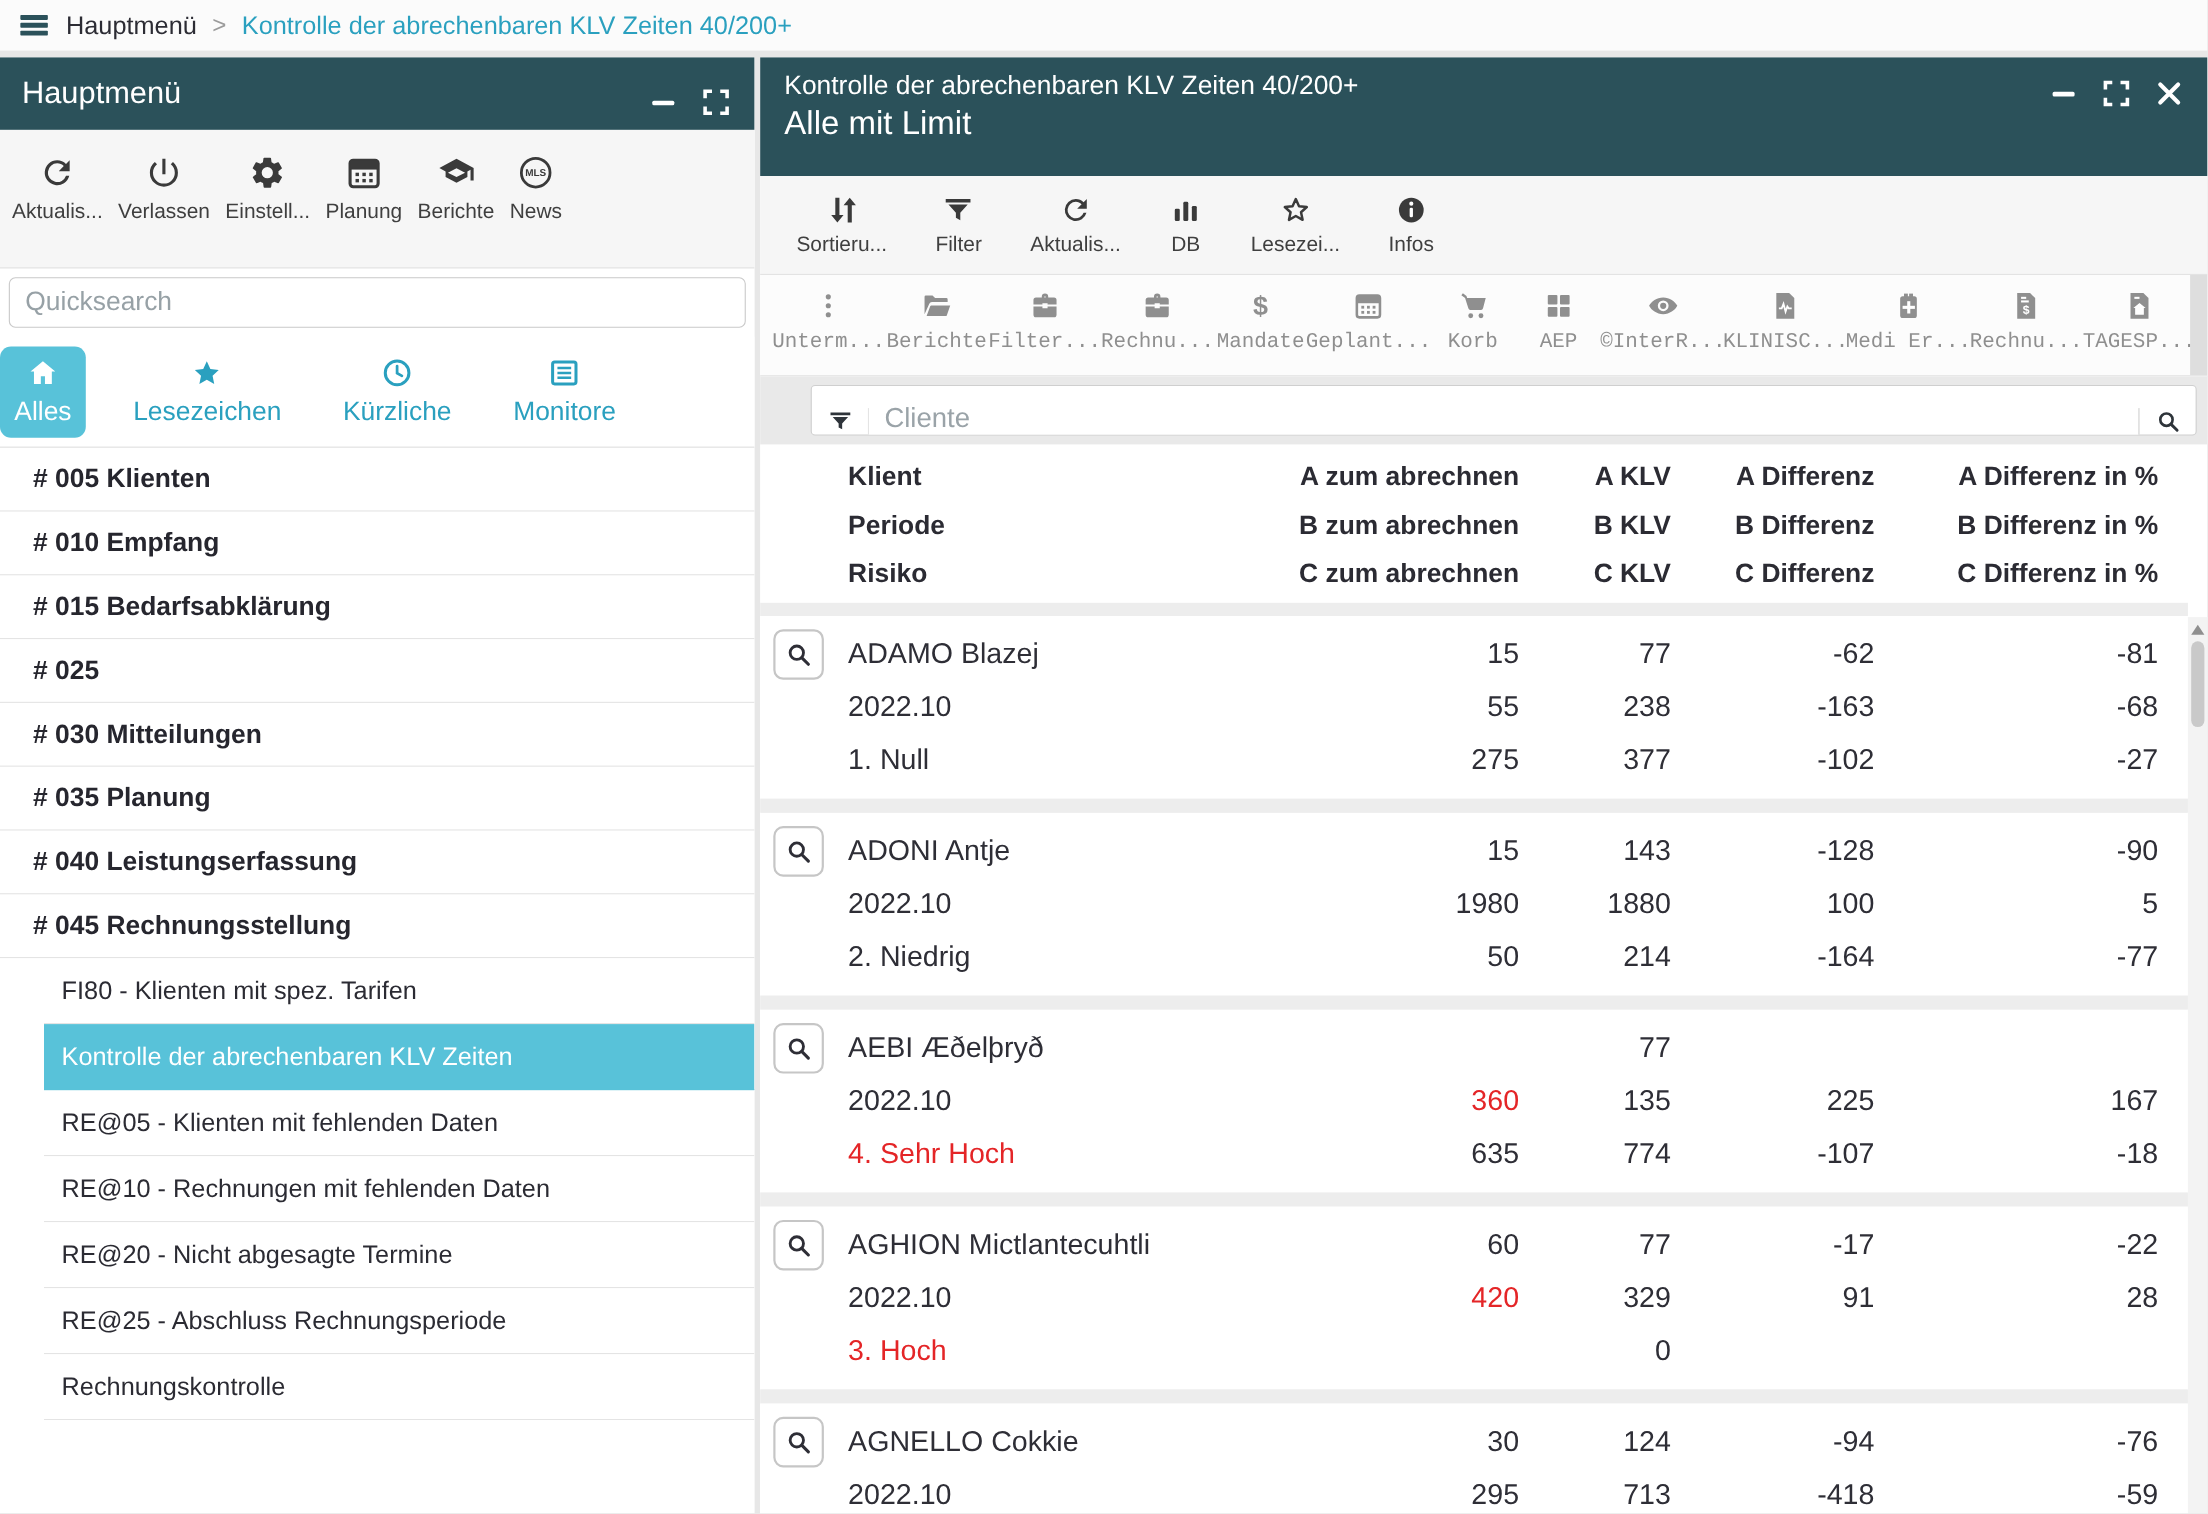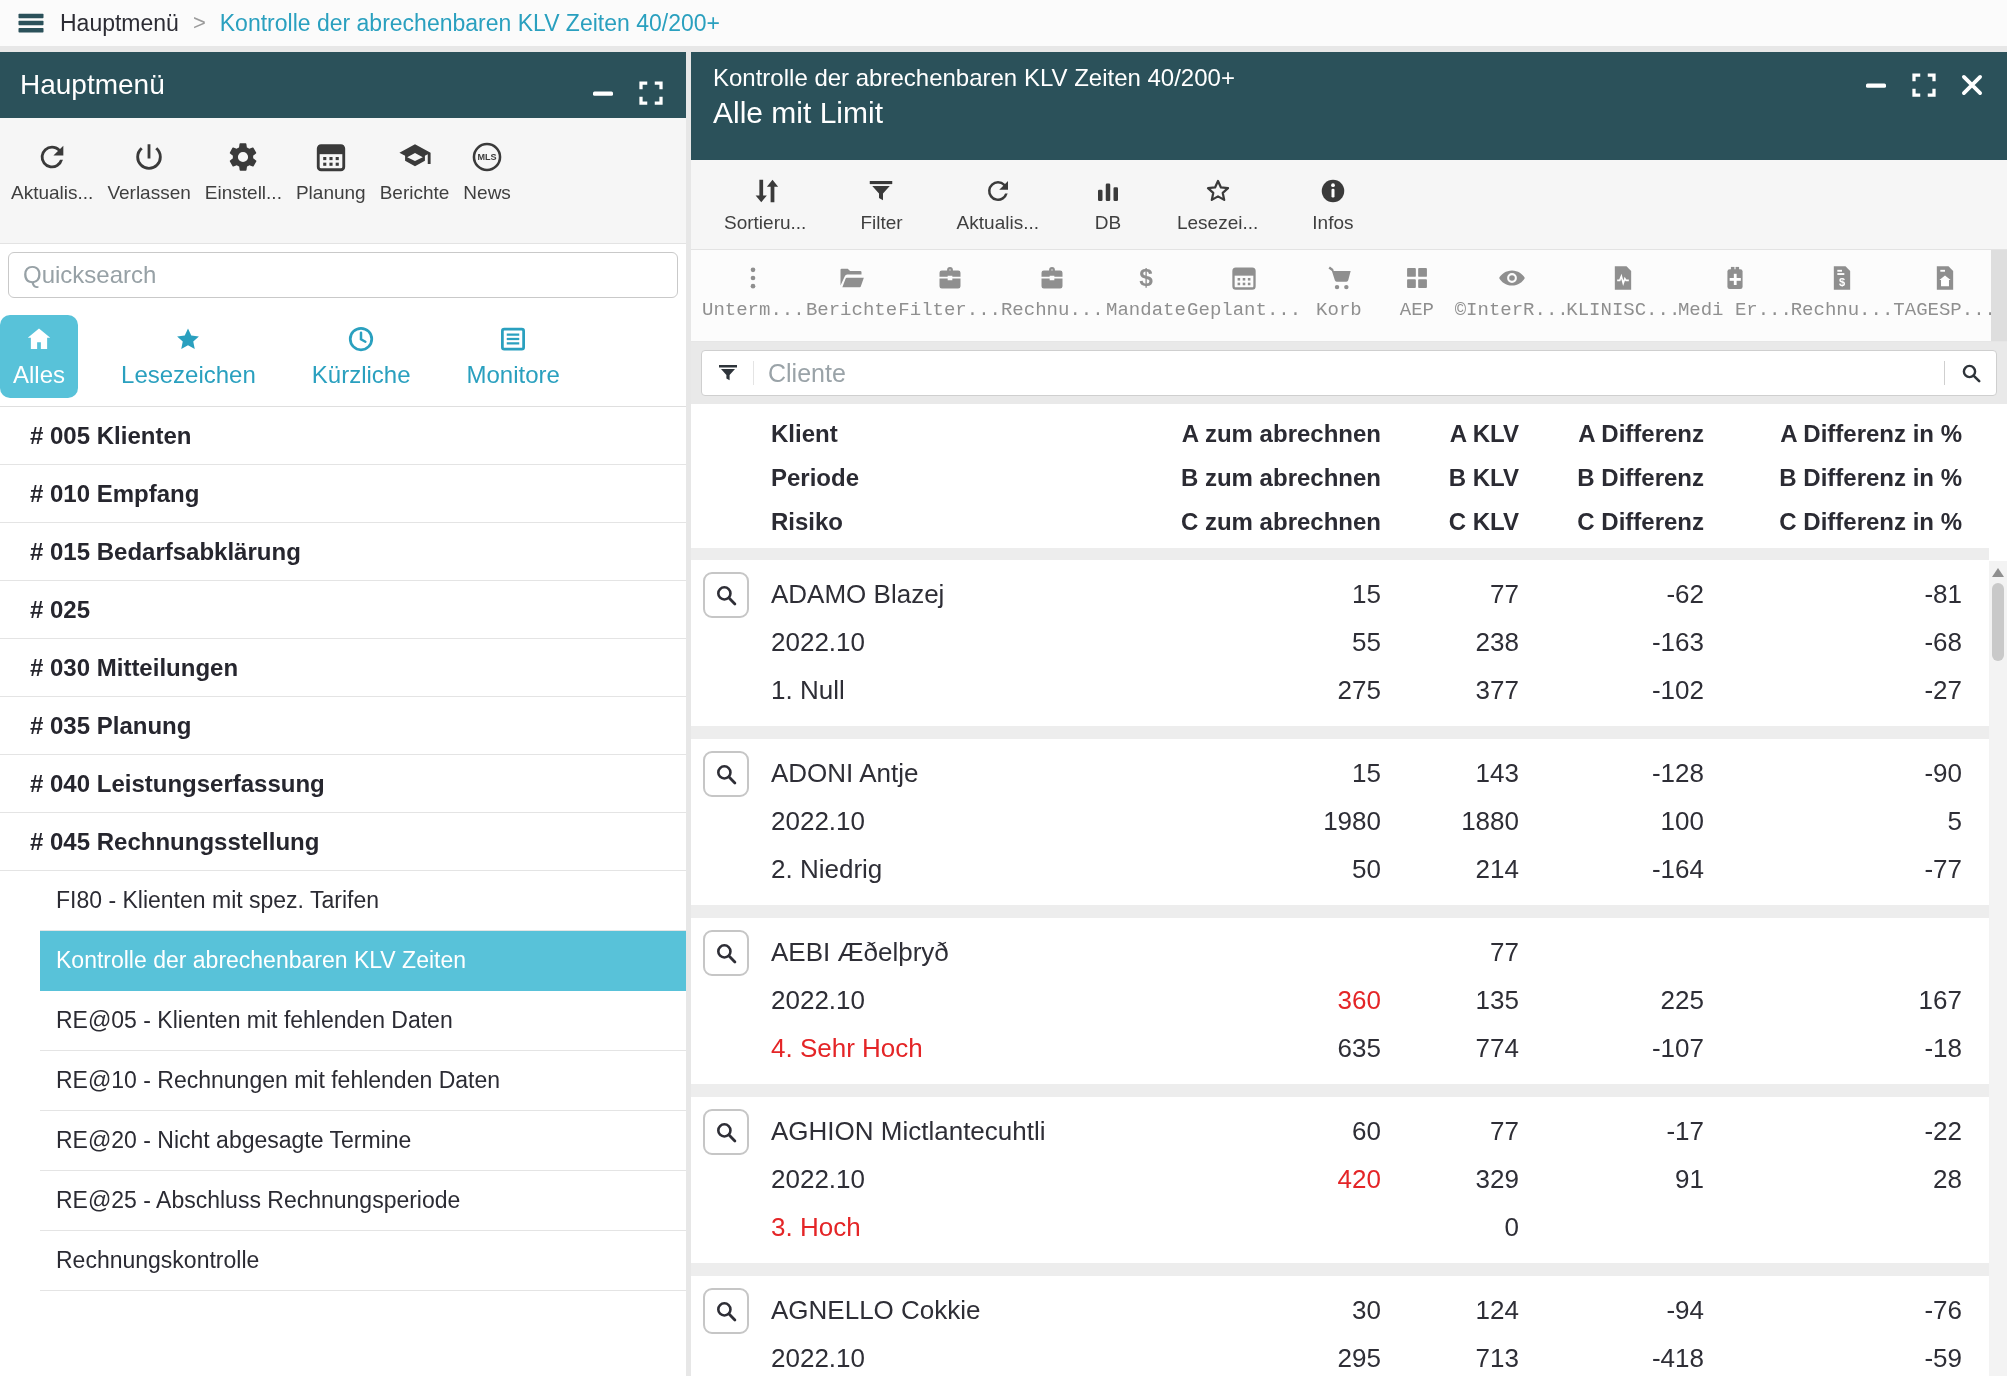--- a/index.html
+++ b/index.html
@@ -51,33 +51,33 @@
   .tab.active { background:var(--selection,#58c2d9); color:#fff; }
 
   
   .menu { border-top:1px solid #dfdfdf; }
   .menu-item { height:58px; display:flex; align-items:center; padding-left:30px; font-size:24px; font-weight:700; color:#26262e; border-bottom:1px solid #e4e4e4; cursor:pointer; white-space:nowrap; }
   .submenu { margin-left:40px; border-top-left-radius:8px; overflow:hidden; }
   .sub-item { height:60px; display:flex; align-items:center; padding-left:16px; font-size:23px; color:#2b2b33; border-bottom:1px solid #e4e4e4; cursor:pointer; white-space:nowrap; }
   .sub-item.selected { background:var(--selection,#58c2d9); color:#fff; border-bottom-color:var(--selection,#58c2d9); }
 
   
-  .rp-toolbar1 { height:90px; background:#f6f6f6; border-bottom:1px solid #e3e3e3; display:flex; padding:12px 18px 0; gap:24px; }
+  .rp-toolbar1 { height:90px; background:#f6f6f6; border-bottom:1px solid #e3e3e3; display:flex; padding:12px 18px 0; gap:14px; }
   .rbtn { display:flex; flex-direction:column; align-items:center; gap:6px; padding:4px 15px; cursor:pointer; }
   .rbtn .ic { width:30px; height:30px; color:#3a3a3a; }
   .rbtn .lbl { font-size:19px; color:#3f3f3f; white-space:nowrap; }
   .rp-toolbar2 { height:92px; background:#fcfcfc; border-bottom:1px solid #e6e6e6; display:flex; padding:12px 12px 0; gap:2px; position:relative; }
   .gbtn { display:flex; flex-direction:column; align-items:center; gap:7px; padding:2px 10px; min-width:76px; cursor:pointer; }
   .gbtn .ic { width:28px; height:28px; color:var(--icon-gray,#8f8f8f); }
   .gbtn .lbl { font-size:19px; color:var(--icon-gray,#8f8f8f); white-space:nowrap;font-family:Liberation Mono, monospace; }
   .tb2-scroll { position:absolute; right:0; top:0; bottom:0; width:16px; background:#dedede; }
 
   
   .filter-row { height:62px; background:#e9e9e9; display:flex; align-items:center; padding:8px 10px; }
-  .filter-bar { flex:1; height:46px; background:#fff; border:1px solid #cfcfcf; border-radius:4px; display:flex; align-items:center; }
+  .filter-bar { flex:1; height:46px; background:#fff; border:1px solid #cfcfcf; border-radius:4px; display:flex; align-items:flex-end;margin-left:36px; }
   .fb-btn { width:52px; display:flex; align-items:center; justify-content:center; color:#2e343a; cursor:pointer; }
   .fb-btn .ic { width:24px; height:24px; }
   .fb-left { border-right:1px solid #e4e4e4; }
   .fb-right { border-left:1px solid #cfcfcf; }
   .fb-input { flex:1; border:none; outline:none; font-size:25px; padding:0 14px; color:#333; font-family:inherit; }
   .fb-input::placeholder { color:#9aa3a8; }
 
   
   .thead { padding:8px 0 4px; border-bottom:12px solid #ededed; margin-right:18px; }
   .hrow { display:grid; grid-template-columns:420px 270px 138px 185px 258px; height:44px; align-items:center; font-weight:700; font-size:24px; color:#2b2b33; padding-right:28px; white-space:nowrap; }

